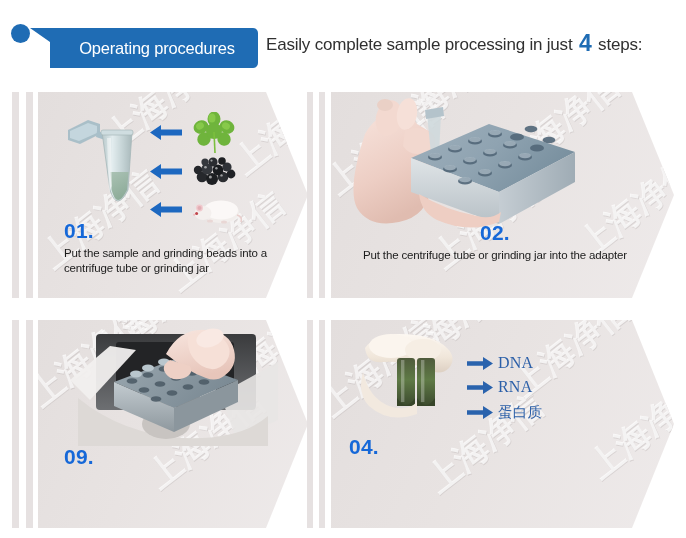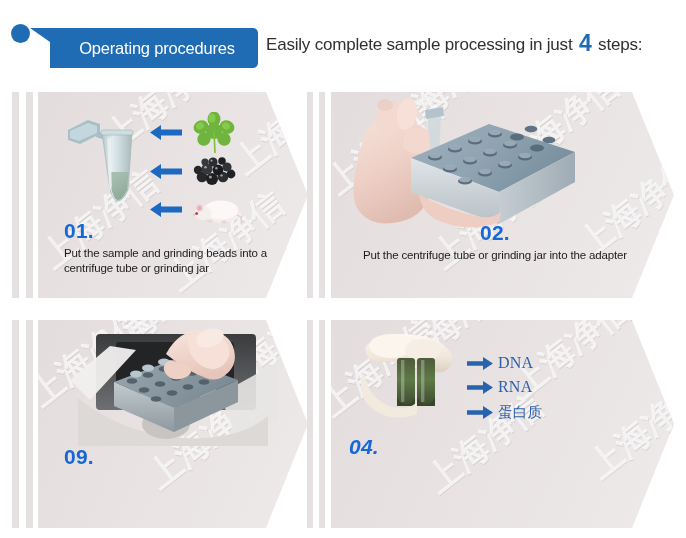--- a/index.html
+++ b/index.html
@@ -485,19 +485,19 @@
         </svg>
         <span class="out-label">RNA</span>
       </div>
       <div class="out-row" style="left:136px; top:83px;">
         <svg class="out-arrow" viewBox="0 0 26 13">
           <polygon points="0,4.2 16,4.2 16,0 26,6.5 16,13 16,8.8 0,8.8" fill="#2a63ad"></polygon>
         </svg>
         <span class="out-label cjk">蛋白质</span>
       </div>
 
-      <div class="step-text" style="left:18px; top:116px; width:250px;font-style:italic;">
+      <div class="step-text" style="left:18px; top:116px; width:250px;">
         <div class="step-num">04.</div>
       </div>
     </div>
   </div>
 
 </div>
 
 </body></html>

